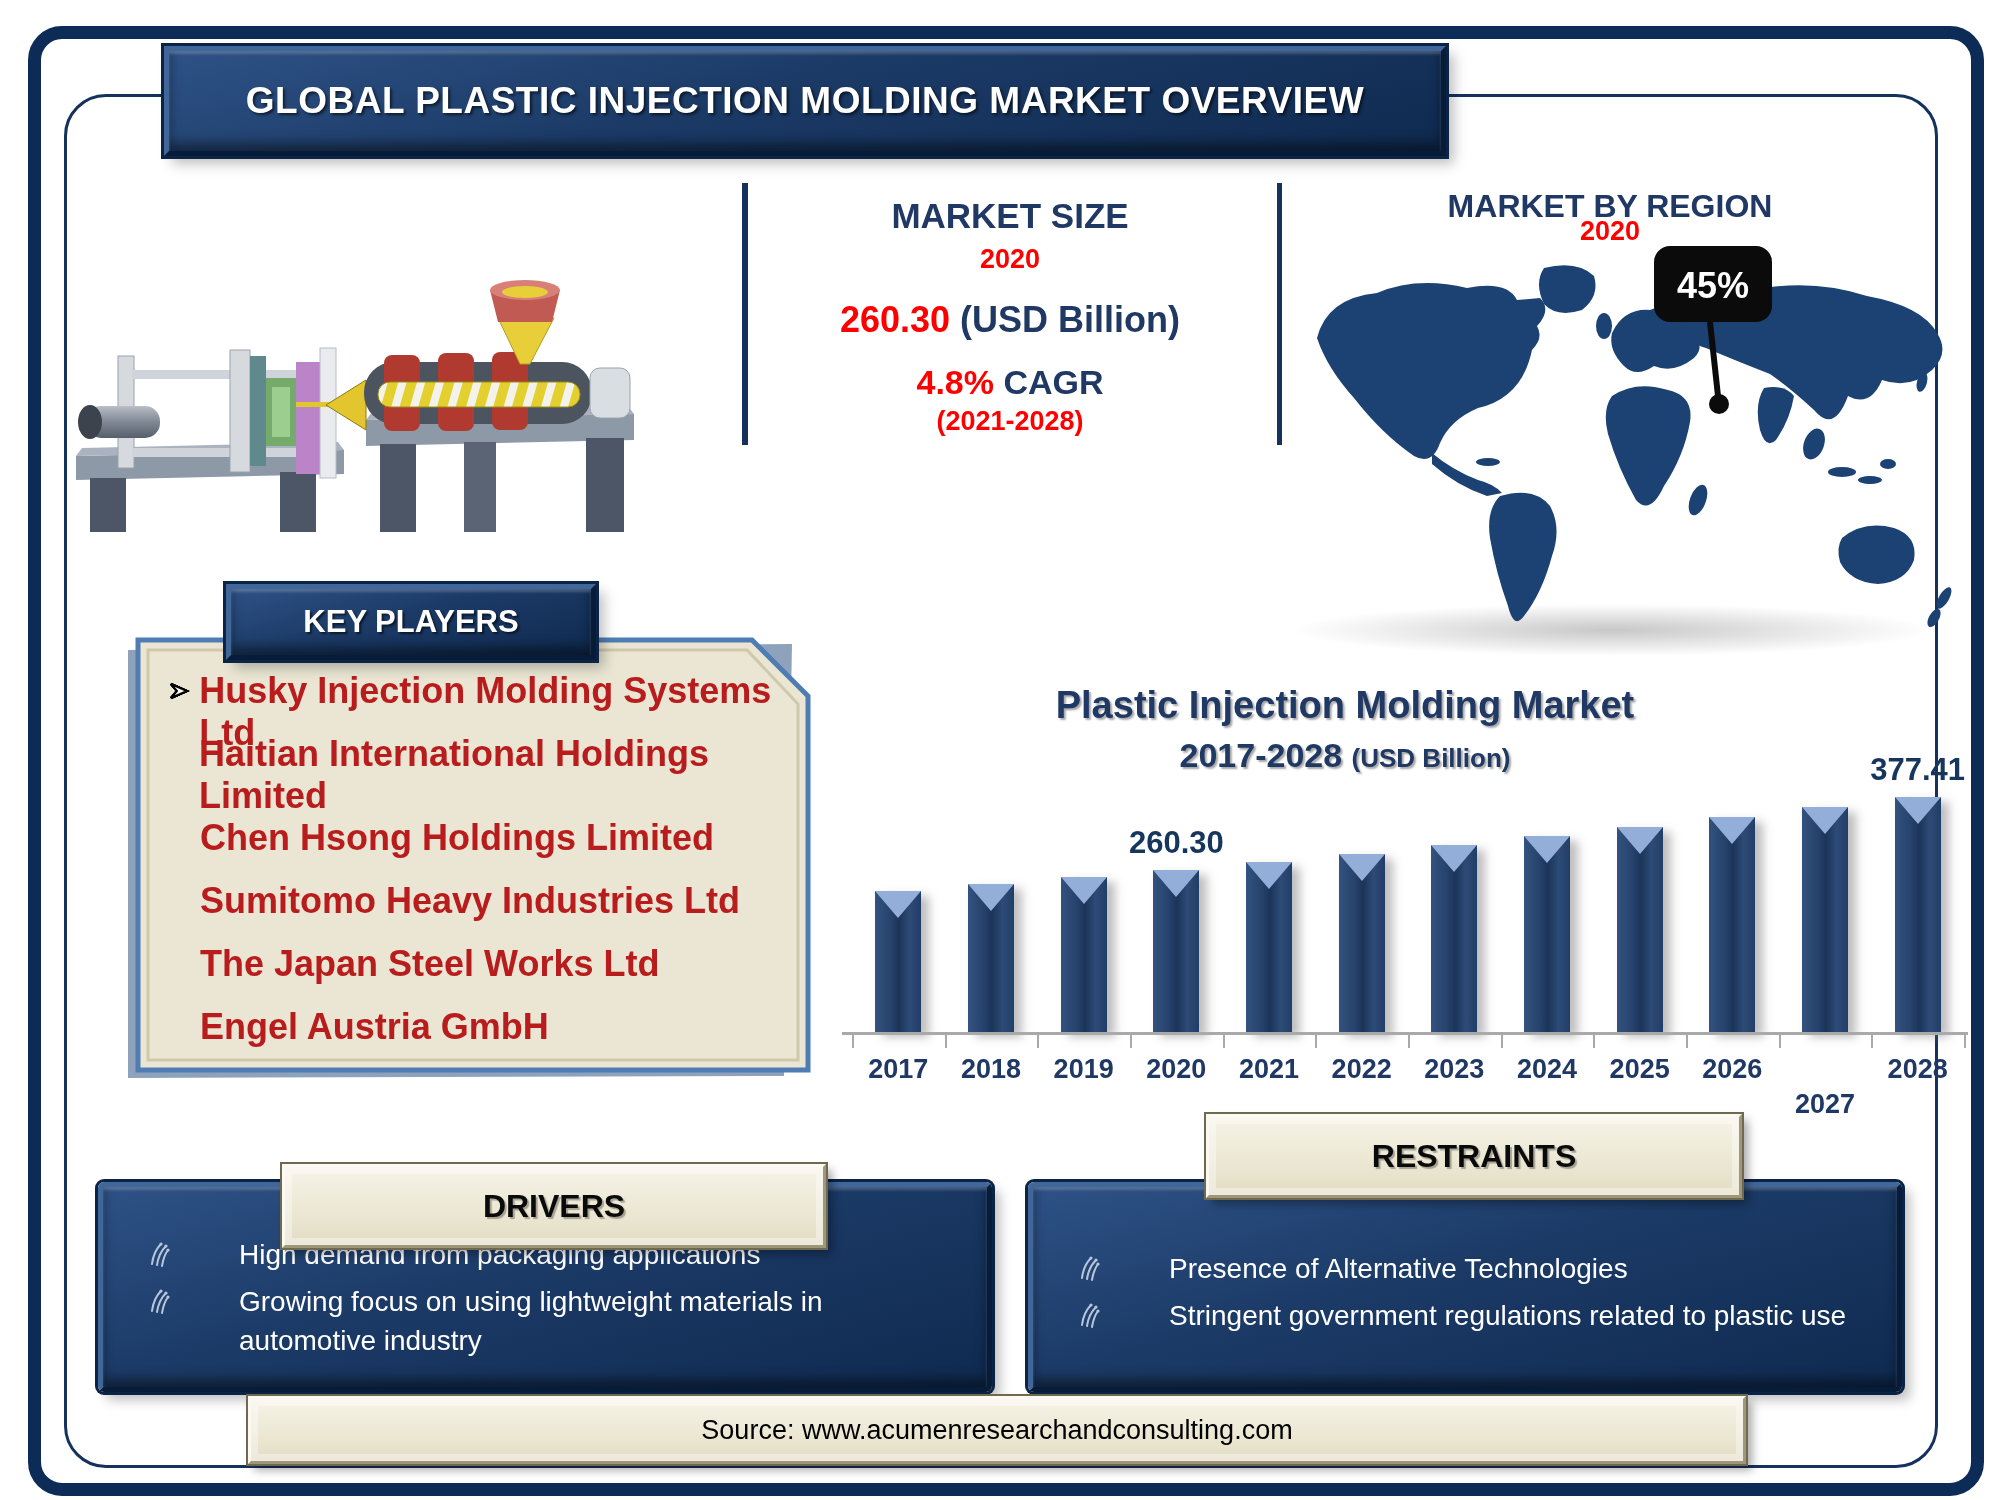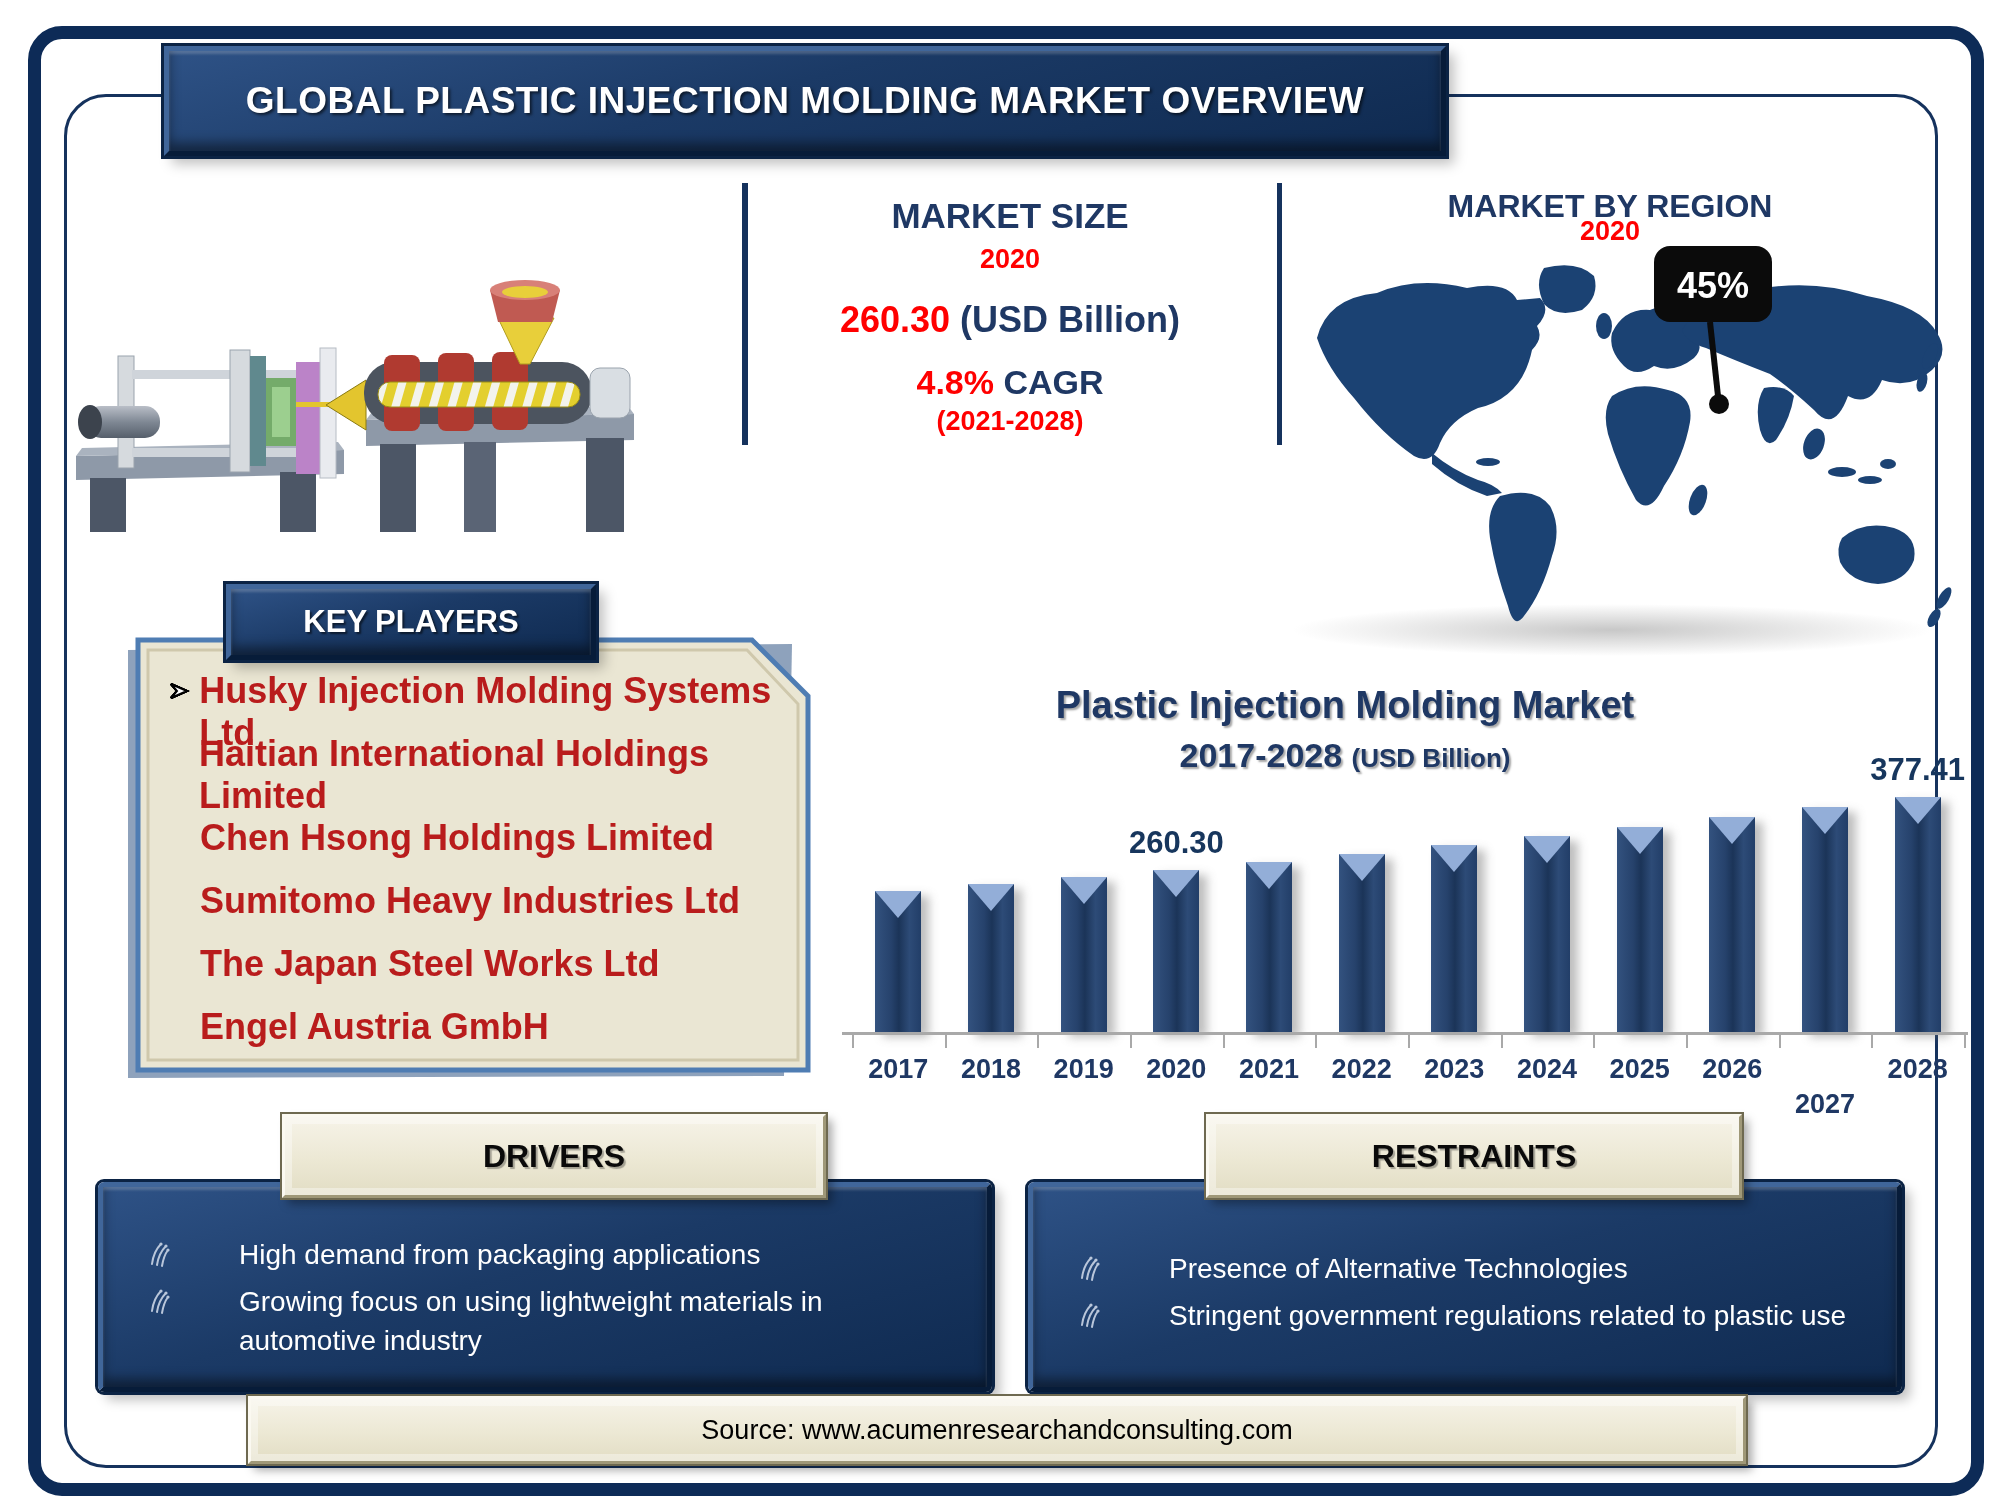--- a/index.html
+++ b/index.html
@@ -74,21 +74,21 @@
   .bar-label{position:absolute;width:200px;text-align:center;font-weight:bold;
     font-size:31px;color:#17365d;}
   .axis-line{position:absolute;left:-10px;top:260px;width:1126px;height:3px;background:#a9a9a9;}
   .tick{position:absolute;top:263px;width:2px;height:13px;background:#a9a9a9;}
   .year{position:absolute;top:282px;text-align:center;font-weight:bold;font-size:27px;color:#1f3864;}
 
   
   .cream-box{background:linear-gradient(180deg,#f6f3e8 0%,#ece8d4 55%,#e2ddc4 100%);
     border:3px solid;border-color:#fbf9f1 #9f9878 #9f9878 #fbf9f1;
     box-shadow:0 0 0 2px #6e6950,inset 0 0 0 7px rgba(255,255,255,.38),6px 6px 9px rgba(0,0,0,.35);}
-  .dr-header{position:absolute;left:282px;top:1114px;width:538px;height:78px;z-index:5;
+  .dr-header{position:absolute;left:282px;top:1164px;width:538px;height:78px;z-index:5;
     display:flex;align-items:center;justify-content:center;}
   .rs-header{position:absolute;left:1206px;top:1114px;width:530px;height:78px;z-index:5;
     display:flex;align-items:center;justify-content:center;}
   .dr-header span,.rs-header span{font-size:32px;font-weight:bold;color:#0a0a0a;
     text-shadow:2px 2px 1px rgba(0,0,0,.3);}
   .dr-body{position:absolute;left:98px;top:1182px;width:884px;height:200px;border-radius:6px;}
   .rs-body{position:absolute;left:1028px;top:1182px;width:864px;height:200px;border-radius:6px;}
   .point-list{position:absolute;left:44px;top:48px;margin:0;padding:0;list-style:none;}
   .rs-body .point-list{top:62px;}
   .point-list li{display:flex;align-items:flex-start;gap:20px;margin-bottom:8px;max-width:780px;}

